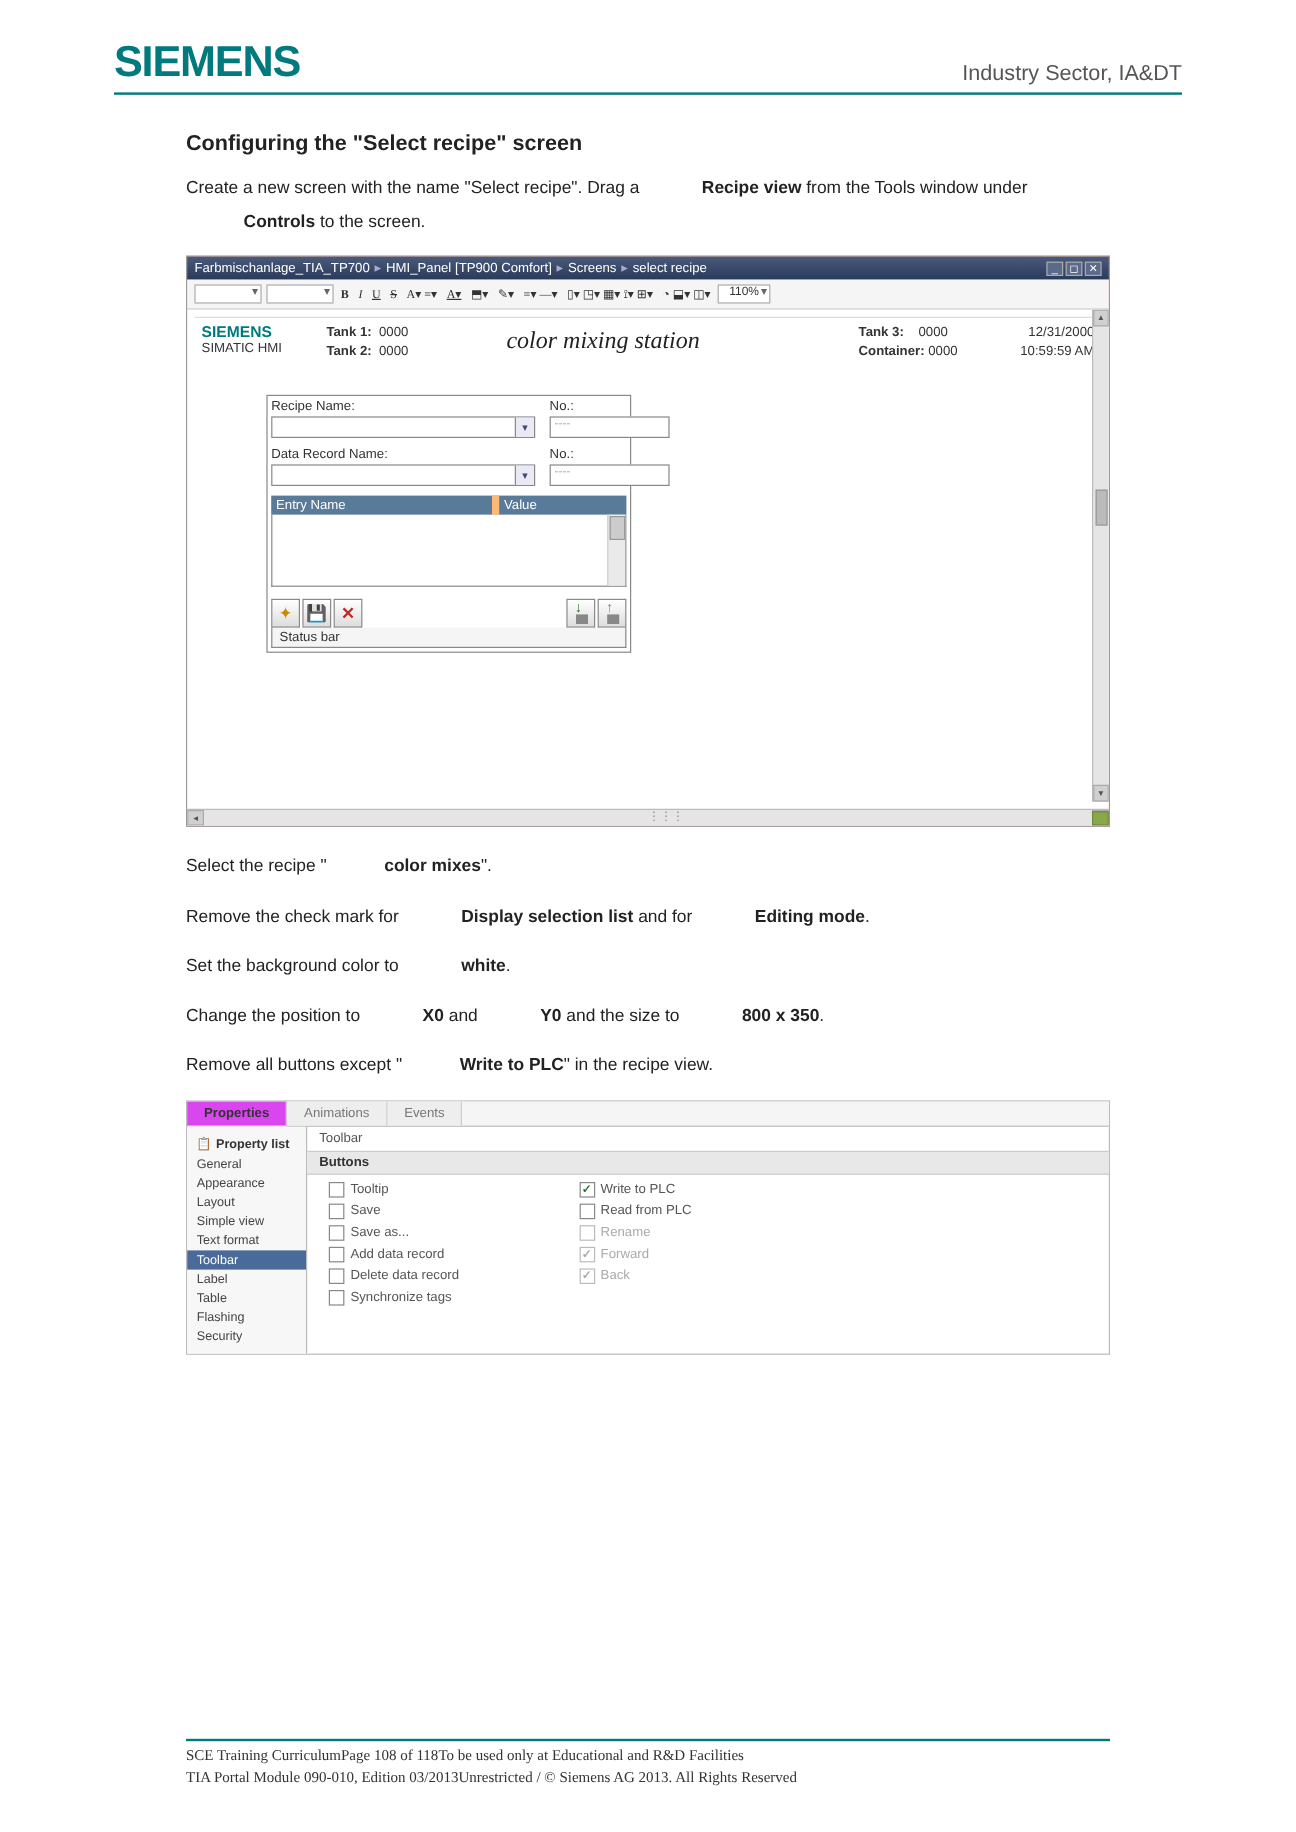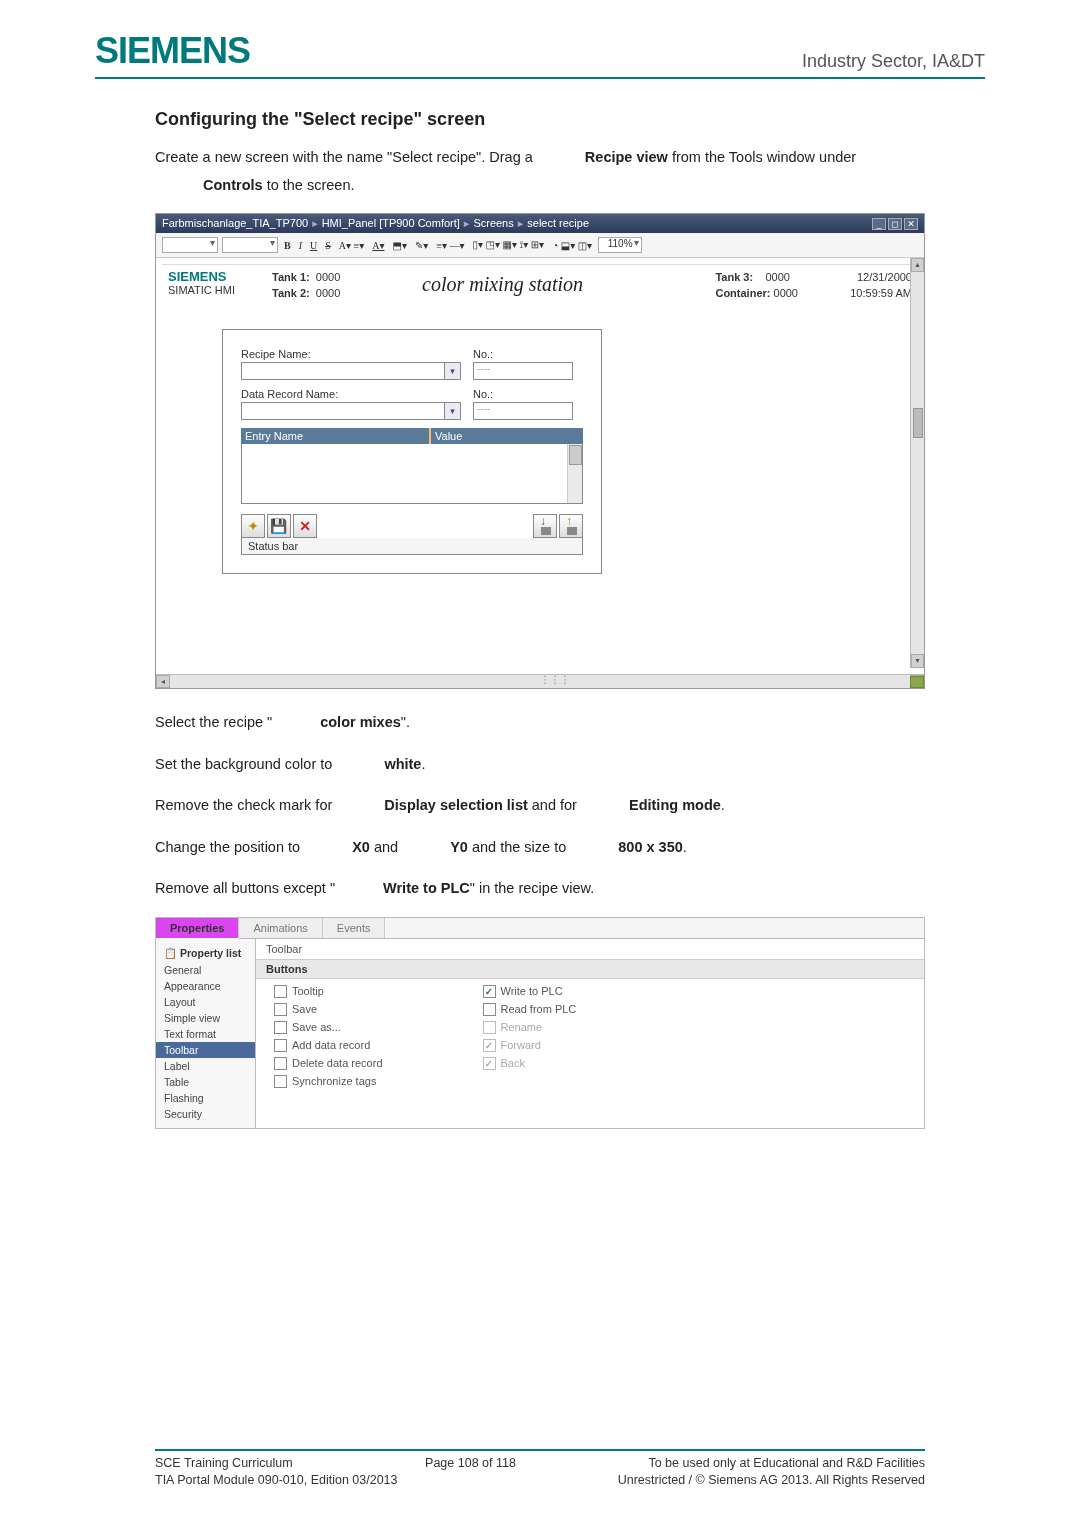--- a/index.html
+++ b/index.html
@@ -25,28 +25,28 @@
   .canvas { background: #fff; background-image: radial-gradient(#ccc 0.5px, transparent 0.5px); background-size: 8px 8px; height: 100%; position: relative; border-top: 1px solid #ddd; }
   .siemens-block { position: absolute; top: 4px; left: 6px; font-size: 11px; color: #333; }
   .siemens-block .s1 { color: #007a7c; font-weight: bold; font-size: 13px; }
   .tank-labels { position: absolute; top: 4px; left: 110px; font-size: 11px; color: #333; }
   .tank-labels div { line-height: 16px; }
   .cms-title { position: absolute; top: 8px; left: 260px; font-family: 'Times New Roman', serif; font-style: italic; font-size: 20px; color: #222; }
   .tank-right { position: absolute; top: 4px; right: 120px; font-size: 11px; color: #333; text-align: left; }
   .tank-right div { line-height: 16px; }
   .date-block { position: absolute; top: 4px; right: 6px; font-size: 11px; color: #333; text-align: right; }
   .date-block div { line-height: 16px; }
-  .recipe-view { position: absolute; top: 64px; left: 60px; width: 380px; border: 1px solid #888; padding: 18px; background: #fff; font-size: 11px; color: #333; }
+  .recipe-view { position: absolute; top: 64px; left: 60px; width: 304px; border: 1px solid #888; padding: 3px; background: #fff; font-size: 11px; color: #333; }
   .recipe-view .row2 { display: flex; align-items: flex-end; margin-bottom: 8px; gap: 12px; }
   .recipe-view .lbl { display: block; margin-bottom: 2px; }
   .recipe-view .combo { width: 220px; height: 18px; border: 1px solid #888; background: #fff; position: relative; }
   .recipe-view .combo .arrow { position: absolute; right: 0; top: 0; width: 16px; height: 16px; background: #eaeaf5; border-left: 1px solid #888; text-align: center; font-size: 9px; color: #447; line-height: 16px; }
   .recipe-view .small-input { width: 100px; height: 18px; border: 1px solid #888; background: #fff; font-size: 10px; padding: 0 3px; color: #aaa; }
   .entry-header { display: flex; background: #5a7a9a; color: #fff; font-size: 11px; }
-  .entry-header .c1 { width: 190px; padding: 2px 4px; border-right: 2px solid #fdba74; }
+  .entry-header .c1 { width: 190px; padding: 2px 4px; border-right: 6px solid #fdba74; }
   .entry-header .c2 { flex: 1; padding: 2px 4px; }
   .entry-body { height: 60px; border: 1px solid #888; border-top: none; background: #fff; position: relative; }
   .entry-body .scroll { position: absolute; right: 0; top: 0; width: 15px; height: 100%; background: #eaeaea; border-left: 1px solid #ccc; }
   .entry-body .scroll .th { width: 13px; height: 20px; background: #ccc; border: 1px solid #999; margin: 1px; }
   .recipe-toolbar { display: flex; gap: 2px; margin-top: 10px; align-items: center; }
   .recipe-toolbar .ico { width: 24px; height: 24px; border: 1px solid #888; display: flex; align-items: center; justify-content: center; font-size: 14px; background: linear-gradient(#fff,#ddd); }
   .recipe-toolbar .ico.new { color: #c80; }
   .recipe-toolbar .ico.save { color: #38a; }
   .recipe-toolbar .ico.del { color: #c22; font-weight: bold; }
   .recipe-toolbar .spacer { flex: 1; }
@@ -76,21 +76,21 @@
   .right-pane { flex: 1; padding: 0px; }
   .right-pane .sec-title { padding: 4px 10px; color: #555; border-bottom: 1px solid #ccc; }
   .right-pane .group-title { background: #e8e8e8; padding: 3px 10px; font-weight: bold; color: #333; font-size: 11px; border-bottom: 1px solid #ccc; }
   .check-grid { display: flex; padding: 6px 10px 10px 18px; gap: 100px; }
   .check-col { display: flex; flex-direction: column; gap: 5px; }
   .ck-row { display: flex; align-items: center; gap: 5px; color: #555; }
   .ck-row.dis { color: #aaa; }
   .ck { width: 13px; height: 13px; border: 1px solid #888; background: #fff; display: flex; align-items: center; justify-content: center; font-size: 10px; color: #2a7a2a; font-weight: bold; }
   .ck.dis { border-color: #bbb; color: #aaa; }
   .footer-wrap { margin-top: 320px; padding: 0 60px; }
-  .footer-line { border-top: 2px solid #007a7c; padding-top: 5px; display: flex; justify-content: space-between; font-size: 12.5px; color: #333; margin-bottom: 3px; }
+  .footer-line { border-top: 2px solid #007a7c; padding-top: 5px; display: flex; justify-content: flex-start; font-size: 12.5px; color: #333; margin-bottom: 3px; font-family: Liberation Serif, serif; }
   .footer-small { font-size: 10.5px; color: #333; }
 </style>
 </head>
 <body>
 
 <div class="page">
   <div class="header-row">
     <div class="logo">SIEMENS</div>
     <div class="header-right">Industry Sector, IA&amp;DT</div>
   </div>
@@ -203,22 +203,22 @@
         <div class="scroll-h">
           <div class="l">◂</div>
           <div style="position:absolute;left:50%;top:-1px;color:#888;font-size:10px;">⋮⋮⋮</div>
           <div class="r">▸</div>
           <div class="r2"></div>
         </div>
       </div>
     </div>
 
     <p class="para"><span>Select the recipe "</span><b>color mixes</b><span>".</span></p>
+    <p class="para"><span>Remove the check mark for </span><b>Display selection list</b><span> and for </span><b>Editing mode</b><span>.</span></p>
     <p class="para"><span>Set the background color to </span><b>white</b><span>.</span></p>
-    <p class="para"><span>Remove the check mark for </span><b>Display selection list</b><span> and for </span><b>Editing mode</b><span>.</span></p>
     <p class="para"><span>Change the position to </span><b>X0</b><span> and </span><b>Y0</b><span> and the size to </span><b>800 x 350</b><span>.</span></p>
     <p class="para"><span>Remove all buttons except "</span><b>Write to PLC</b><span>" in the recipe view.</span></p>
 
     <div class="screenshot2">
       <div class="tabs2" id="tabs2">
           <div class="tab active">Properties</div>
           <div class="tab">Animations</div>
           <div class="tab">Events</div>
         </div>
       <div class="panel2">

